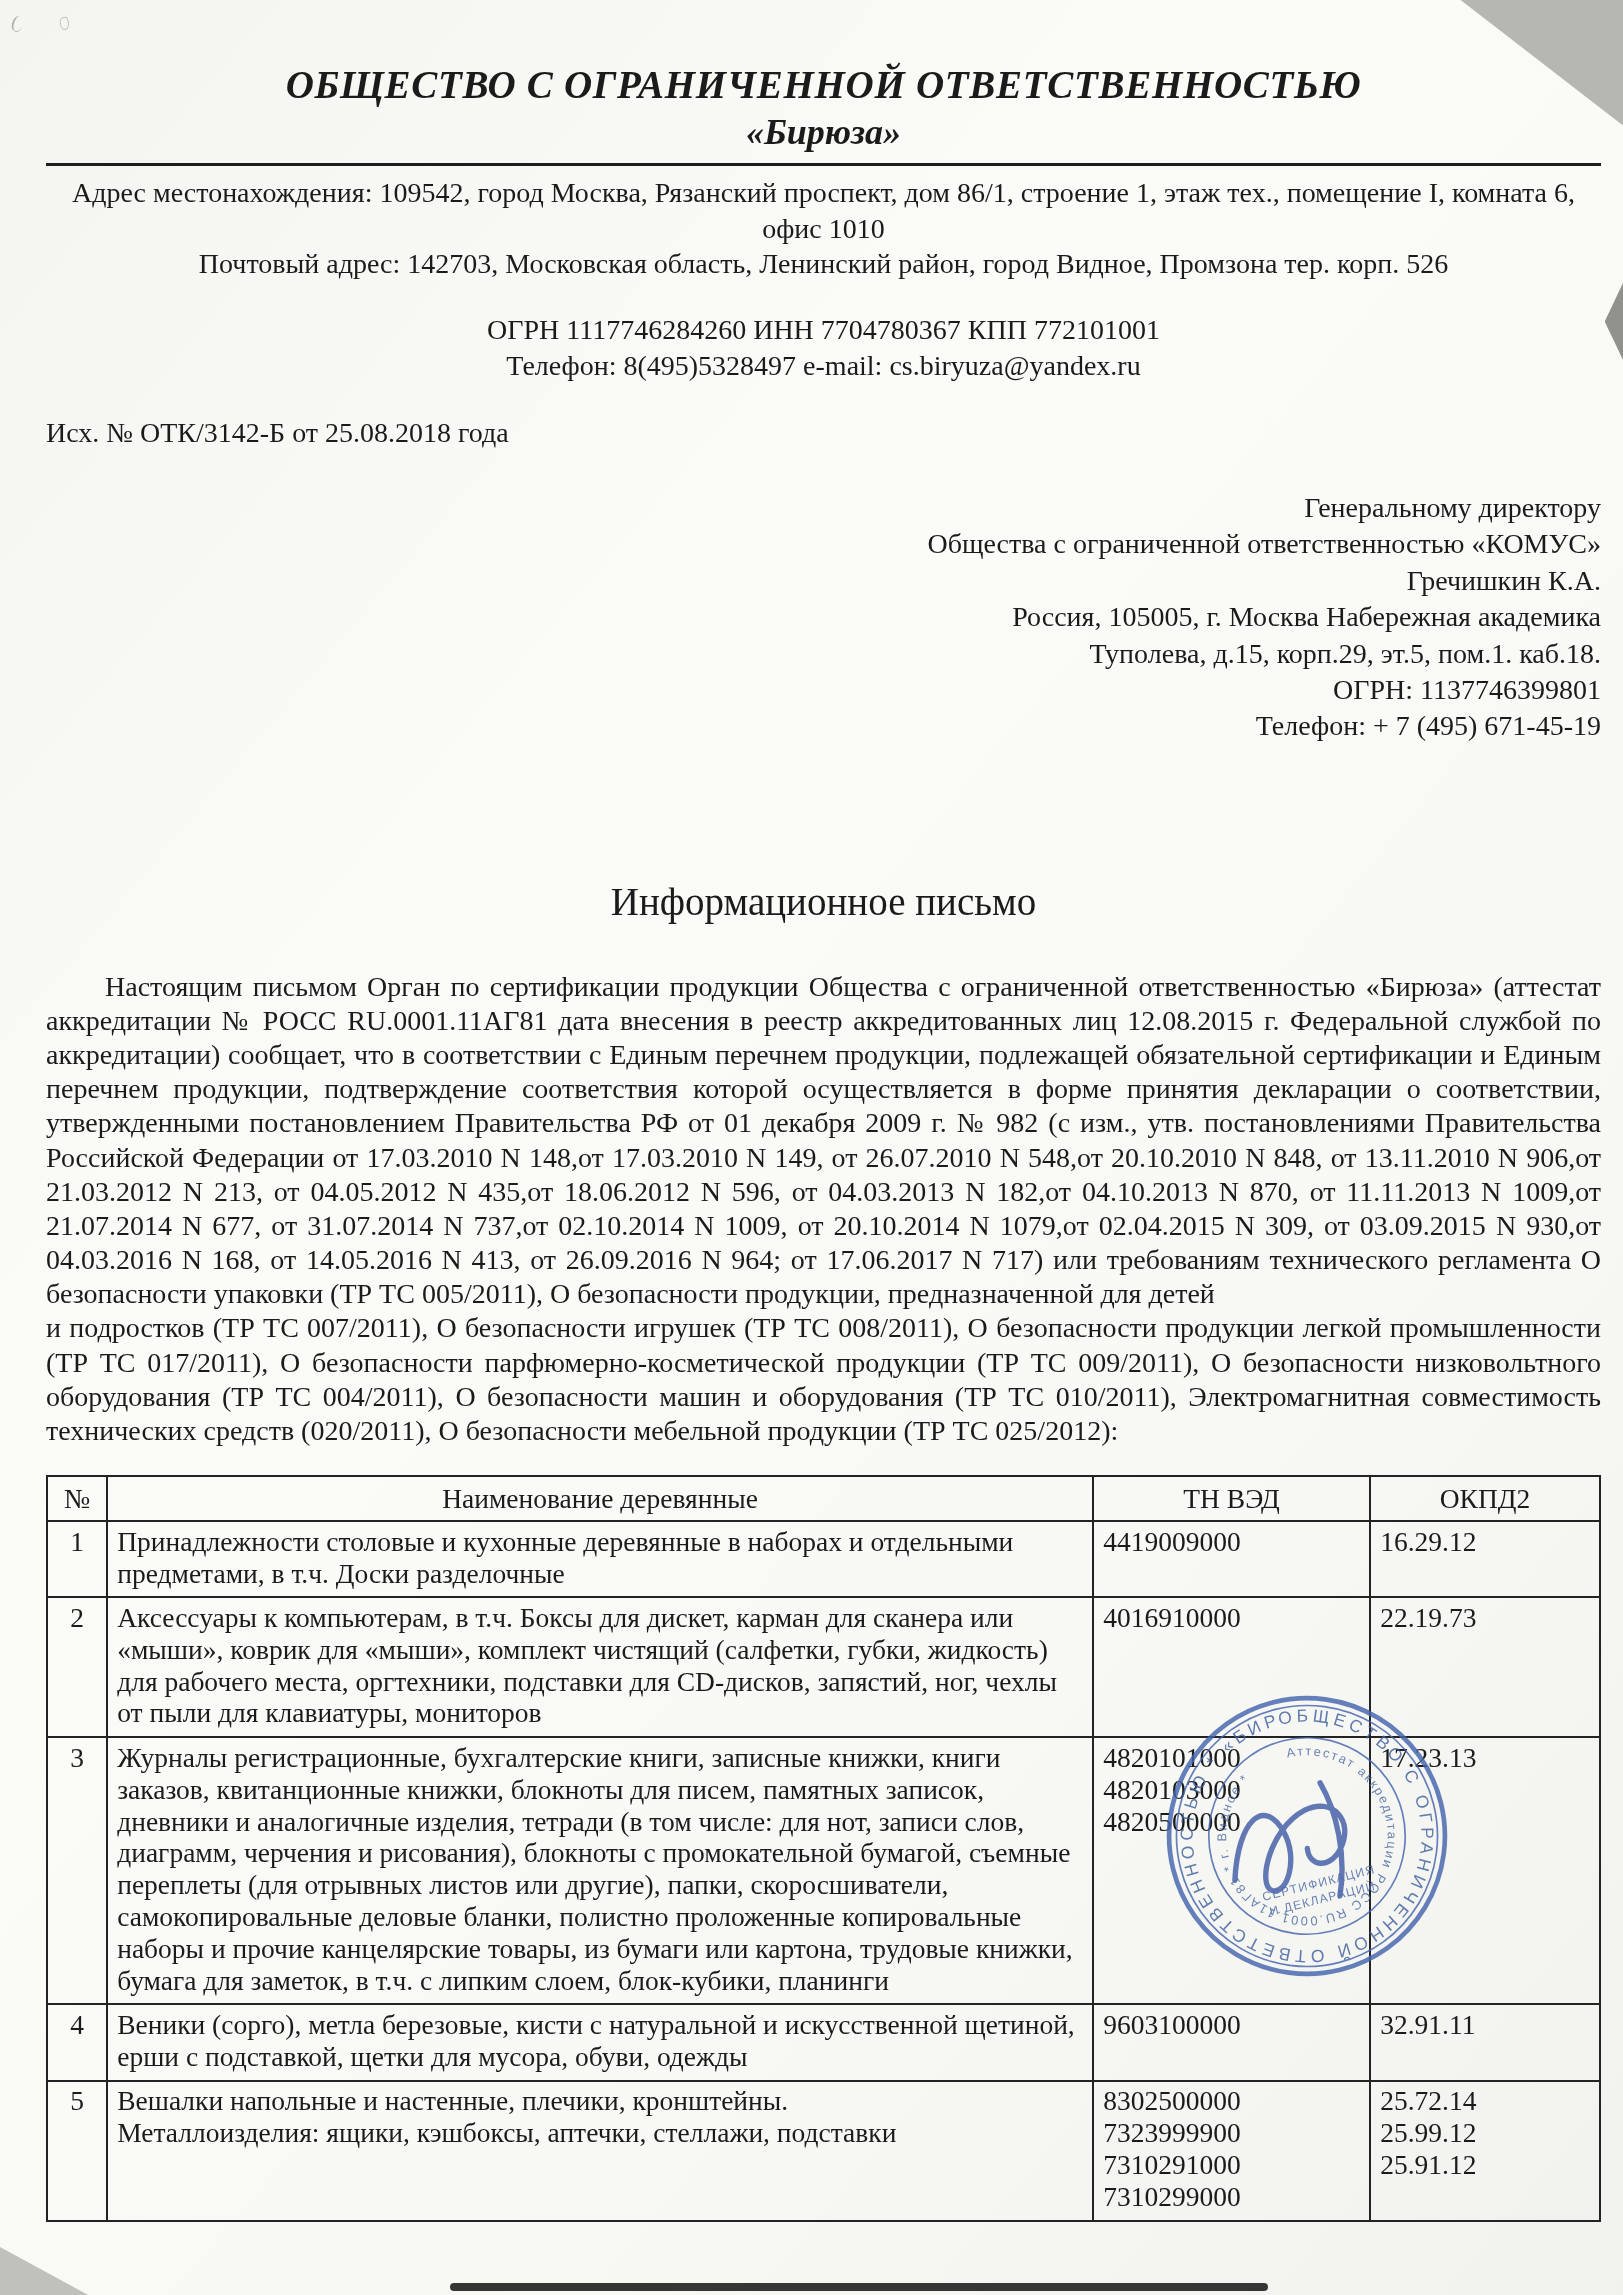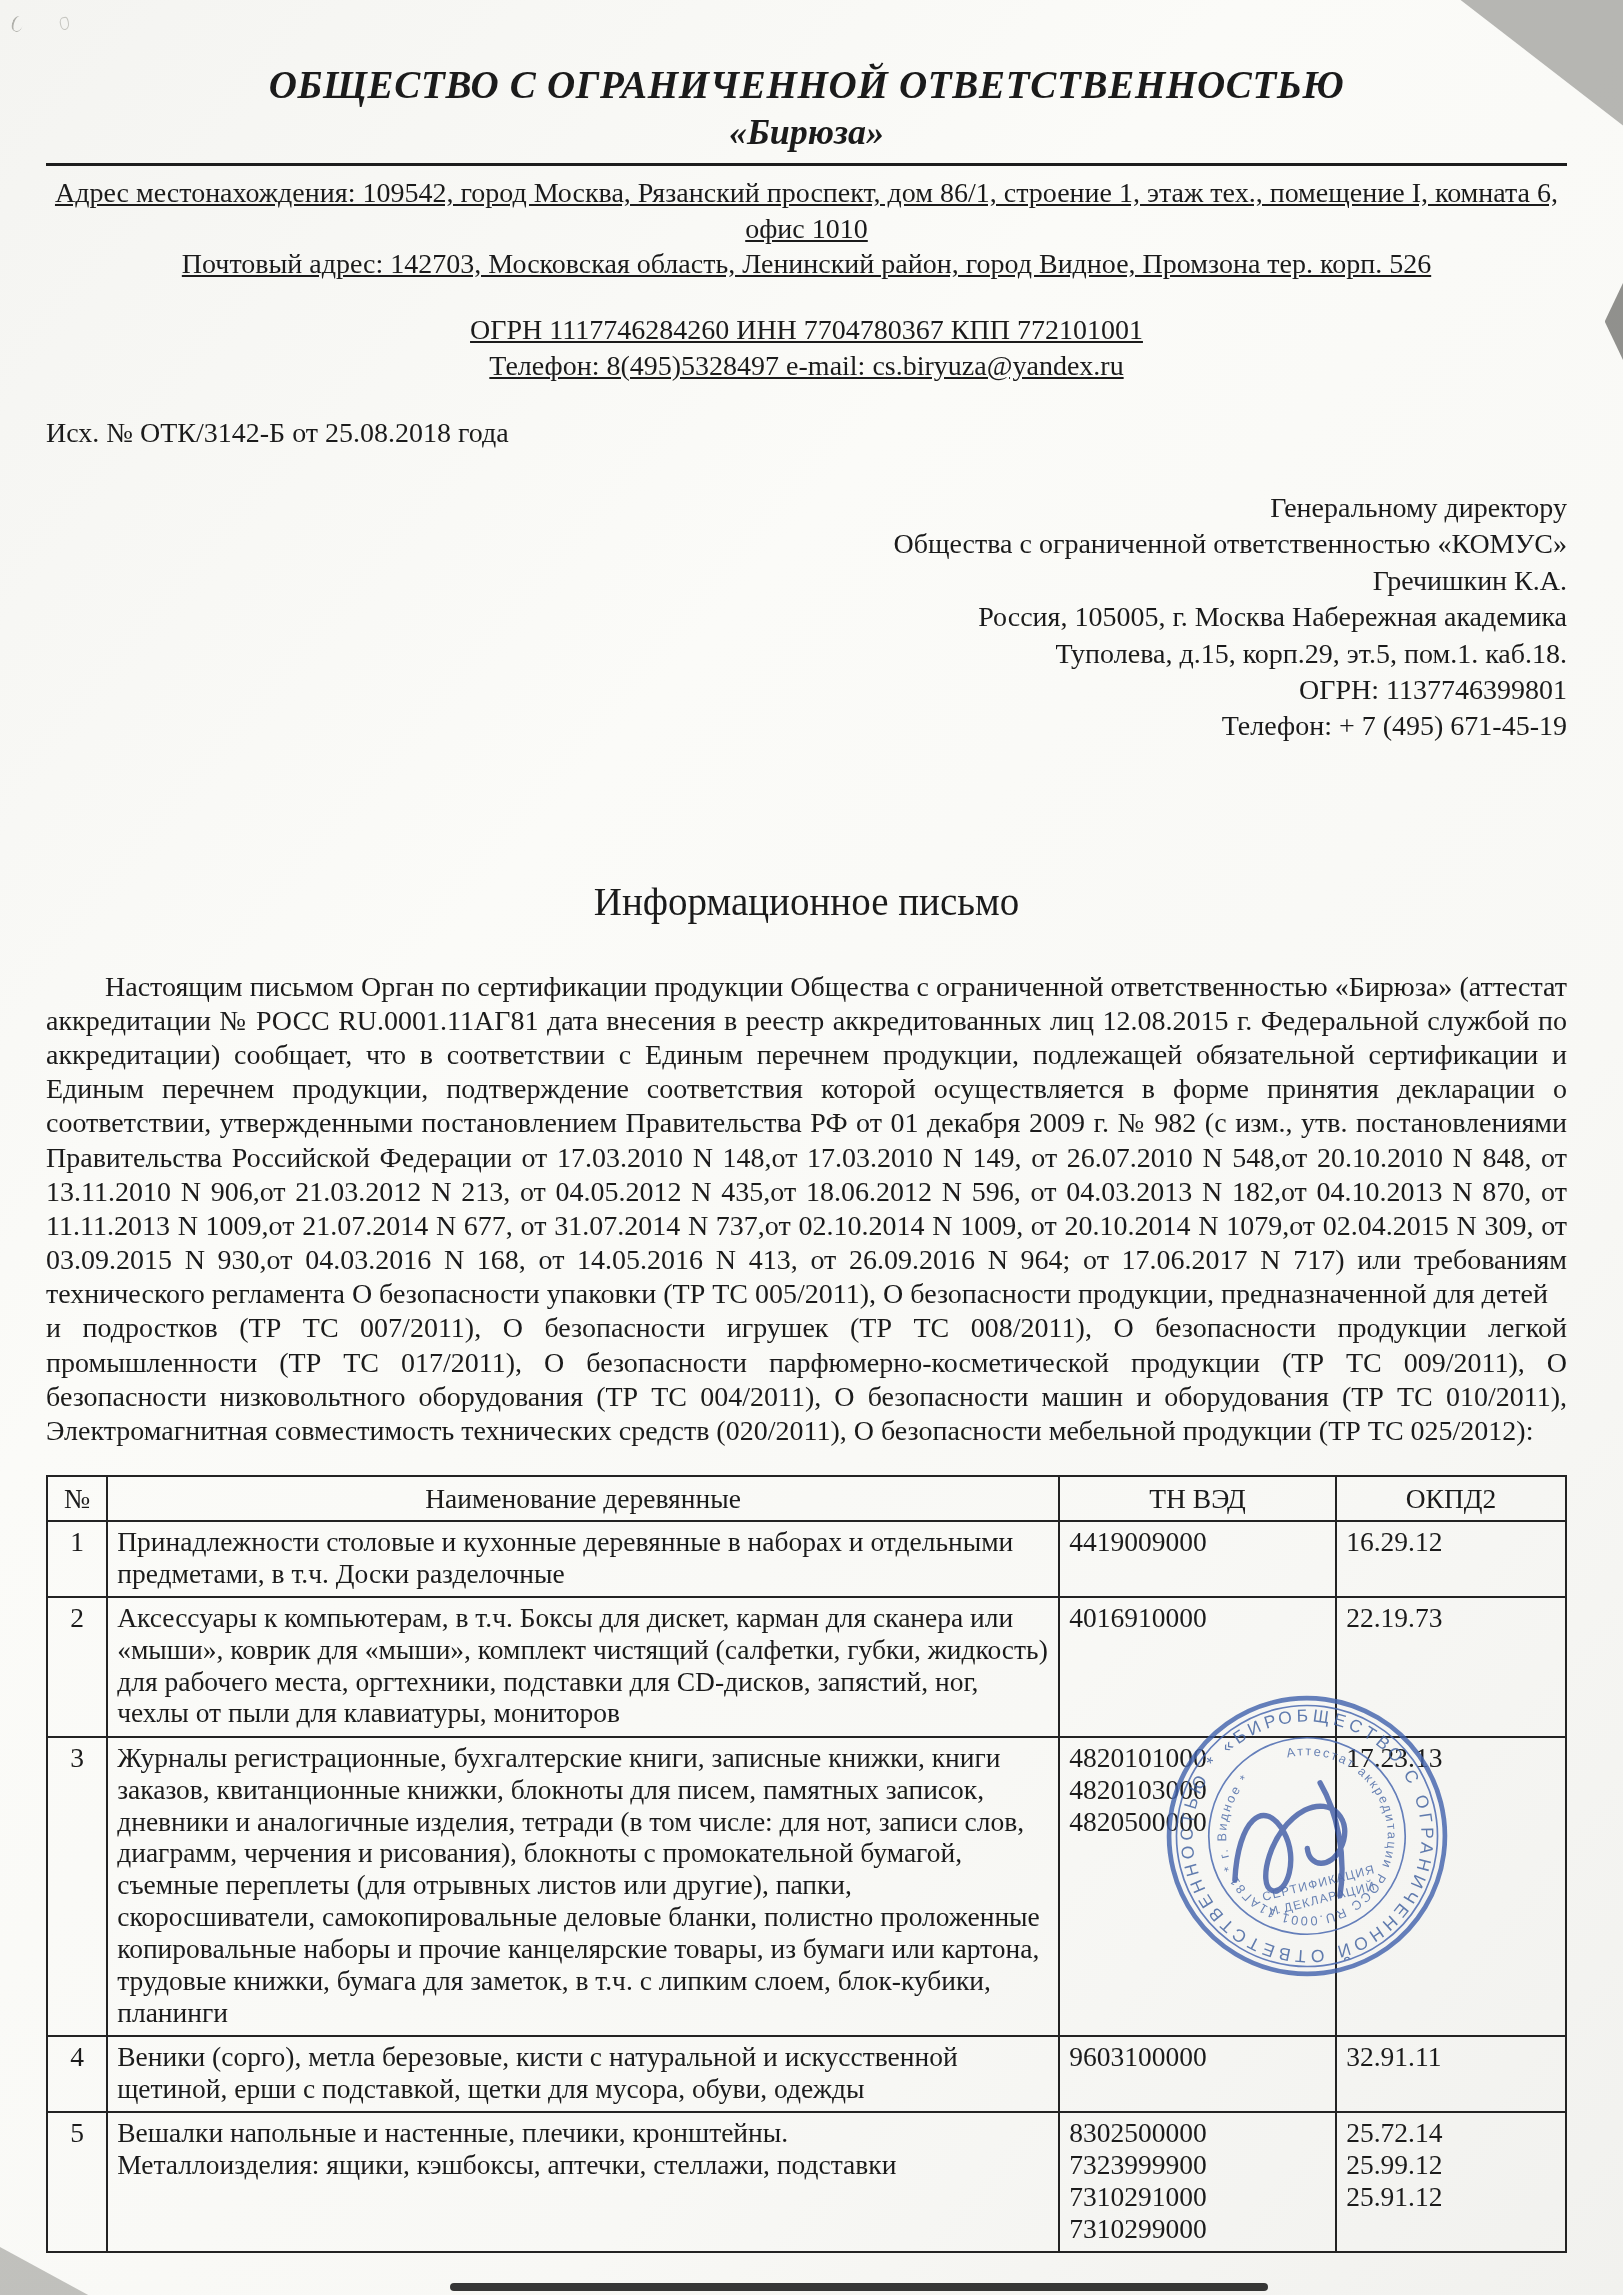--- a/index.html
+++ b/index.html
@@ -7,27 +7,27 @@
   .page {
     position: relative;
     width: 1623px;
     height: 2295px;
     margin: 0 auto;
     background: linear-gradient(130deg, #f4f4f1 0%, #fbfbf8 35%, #f8f8f5 70%, #f1f1ee 100%);
     color: #1b1b1b;
     font-family: "Liberation Serif", "DejaVu Serif", serif;
     overflow: hidden;
   }
-  .content { position: relative; padding: 63px 56px 0 46px; z-index: 2; }
+  .content { position: relative; padding: 63px 22px 0 46px; z-index: 2; }
 
   .org-line1 { text-align: center; font-weight: bold; font-style: italic; font-size: 39px; letter-spacing: 0.7px; line-height: 1.15; }
   .org-line2 { text-align: center; font-weight: bold; font-style: italic; font-size: 36px; margin-top: 5.2px; line-height: 1.1; }
   .head-rule { border: 0; border-top: 3.3px solid #1d1d1d; margin: 10.5px 0 9.2px 0; }
 
-  .addr { text-align: center; font-size: 28px; line-height: 1.27; text-decoration: underline; }
+  .addr { text-align: center; font-size: 28px; line-height: 1.27; }
   .ogrn-block { margin-top: 30px; }
   .outgoing { font-size: 28px; margin-top: 34px; }
 
   .recipient { margin-top: 41px; text-align: right; font-size: 28px; line-height: 1.3; }
 
   .doc-title { text-align: center; font-size: 39px; margin-top: 134px; }
 
   .body-text { margin-top: 46px; font-size: 28px; line-height: 1.22; text-align: justify; }
   .par-indent { text-indent: 59px; }
 

